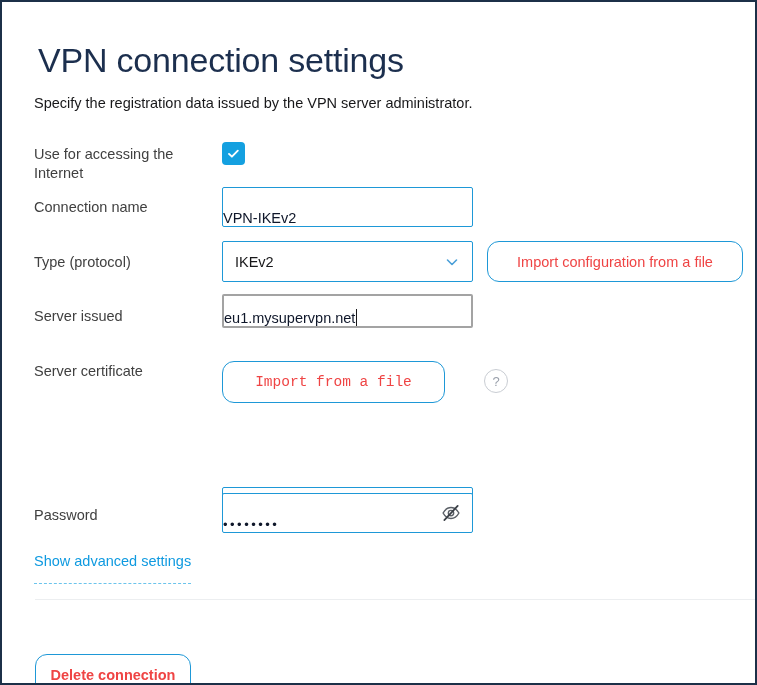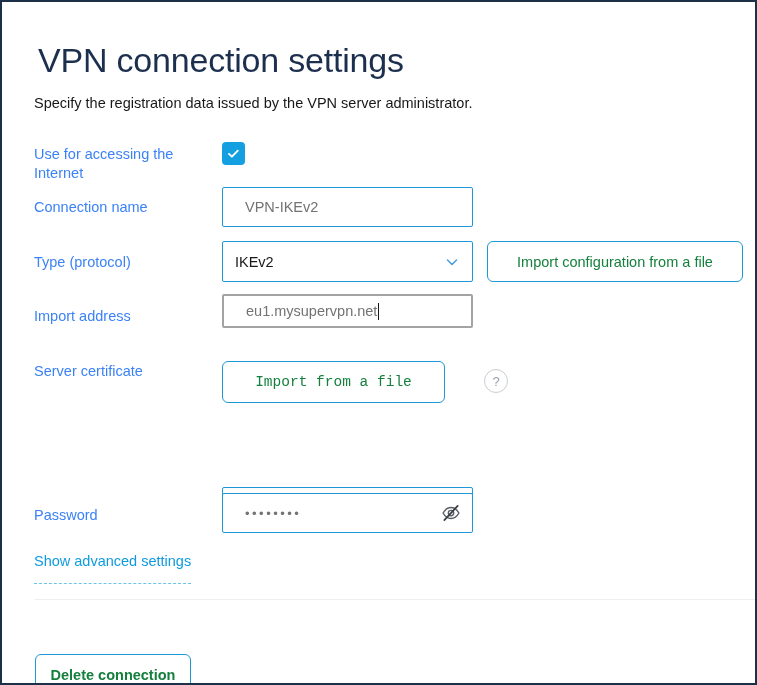--- a/index.html
+++ b/index.html
@@ -31,38 +31,38 @@
   .intro {
     position: absolute;
     left: 32px; top: 93px;
     font-size: 14.5px;
     color: #18181a;
   }
   .label {
     position: absolute;
     left: 32px;
     font-size: 14.5px;
-    color: #3b82f6;
+    color: #404040;
     line-height: 19px;
     width: 180px;
   }
 
   .field {
     position: absolute;
     left: 220px;
     width: 251px;
     height: 40px;
     border: 1px solid #1e98d7;
     background: #ffffff;
     border-radius: 2px;
     display: flex;
-    align-items: center;
-    padding: 0 22px;
-    font-size: 14.5px;
-    color: #737373;
+    align-items: flex-end;
+    padding: 0 0;
+    font-size: 14.5px;
+    color: #0f172a;
   }
   .field.focused {
     border: 2px solid #a3a3a3;
     height: 34px;
   }
   .caret {
     display: inline-block;
     width: 1px;
     height: 17px;
     background: #18181a;
@@ -102,23 +102,23 @@
     position: absolute;
     right: 12px; top: 50%;
     transform: translateY(-50%);
     width: 16px; height: 16px;
   }
 
   
   .btn-outline {
     position: absolute;
     border: 1px solid #1e98d7;
-    border-radius: 6px;
-    background: #ffffff;
-    color: #15803d;
+    border-radius: 12px;
+    background: #ffffff;
+    color: #ef4444;
     font-size: 14.5px;
     font-family: "Liberation Sans", sans-serif;
     display: flex;
     align-items: center;
     justify-content: center;
     cursor: pointer;
   }
 
   .helper-text {
     position: absolute;
@@ -193,21 +193,21 @@
 
   <div class="label" style="top:251px;">Type (protocol)</div>
   <div class="select" style="top:239px;">
     <span>IKEv2</span>
     <svg class="chev" viewBox="0 0 16 16">
       <path d="M3.5 6 L8 10.5 L12.5 6" fill="none" stroke="#4a9fd8" stroke-width="1.6" stroke-linecap="round" stroke-linejoin="round"></path>
     </svg>
   </div>
   <div class="btn-outline" style="left:485px; top:239px; width:256px; height:41px;">Import configuration from a file</div>
 
-  <div class="label" style="top:305px;">Import address</div>
+  <div class="label" style="top:305px;">Server issued</div>
   <div class="field focused" style="top:292px;">
     <span>eu1.mysupervpn.net</span>
       <span class="caret"></span>
   </div>
 
   <div class="label" style="top:360px;">Server certificate</div>
   <div class="btn-outline" style="left:220px; top:359px; width:223px; height:42px;font-family:Liberation Mono, monospace;">Import from a file</div>
   <div class="help-icon" style="left:482px; top:367px;">?</div>
 
   <div class="field" style="top:437px;margin-top:48px;">

